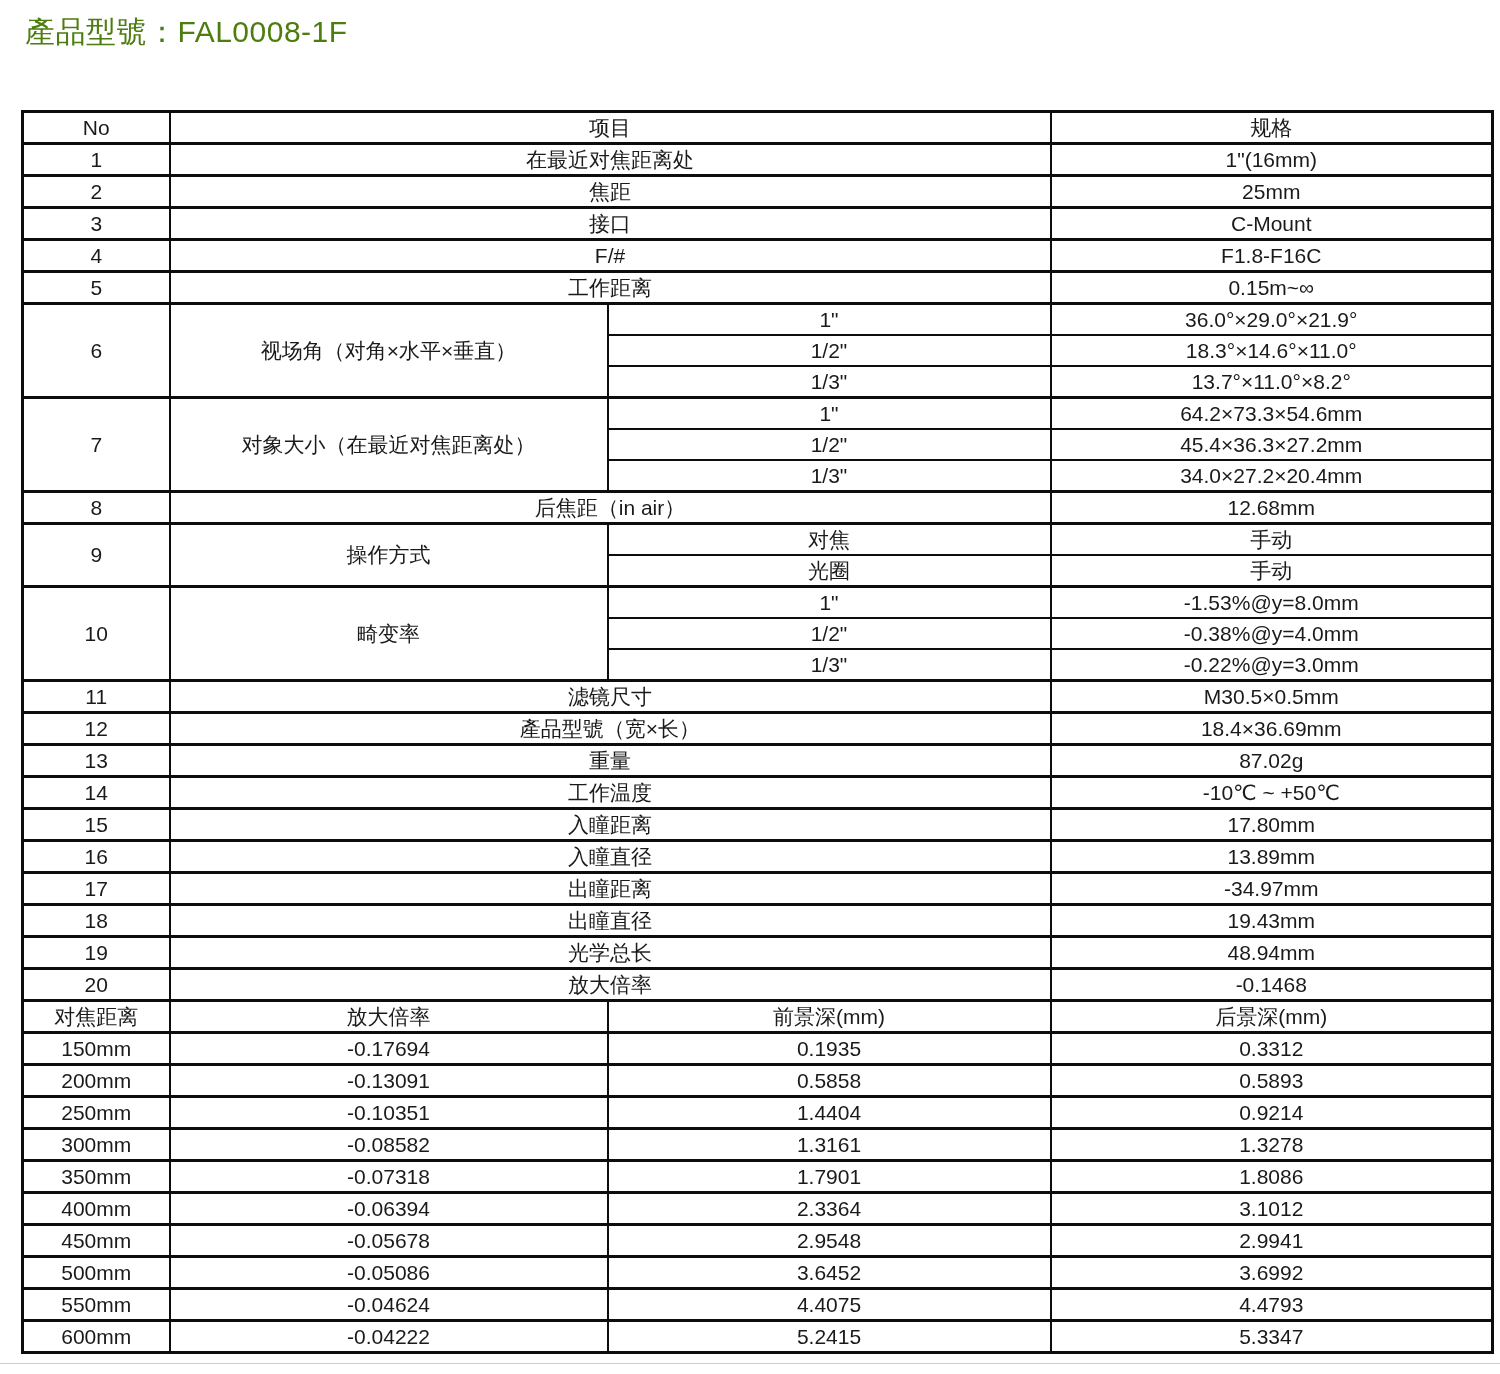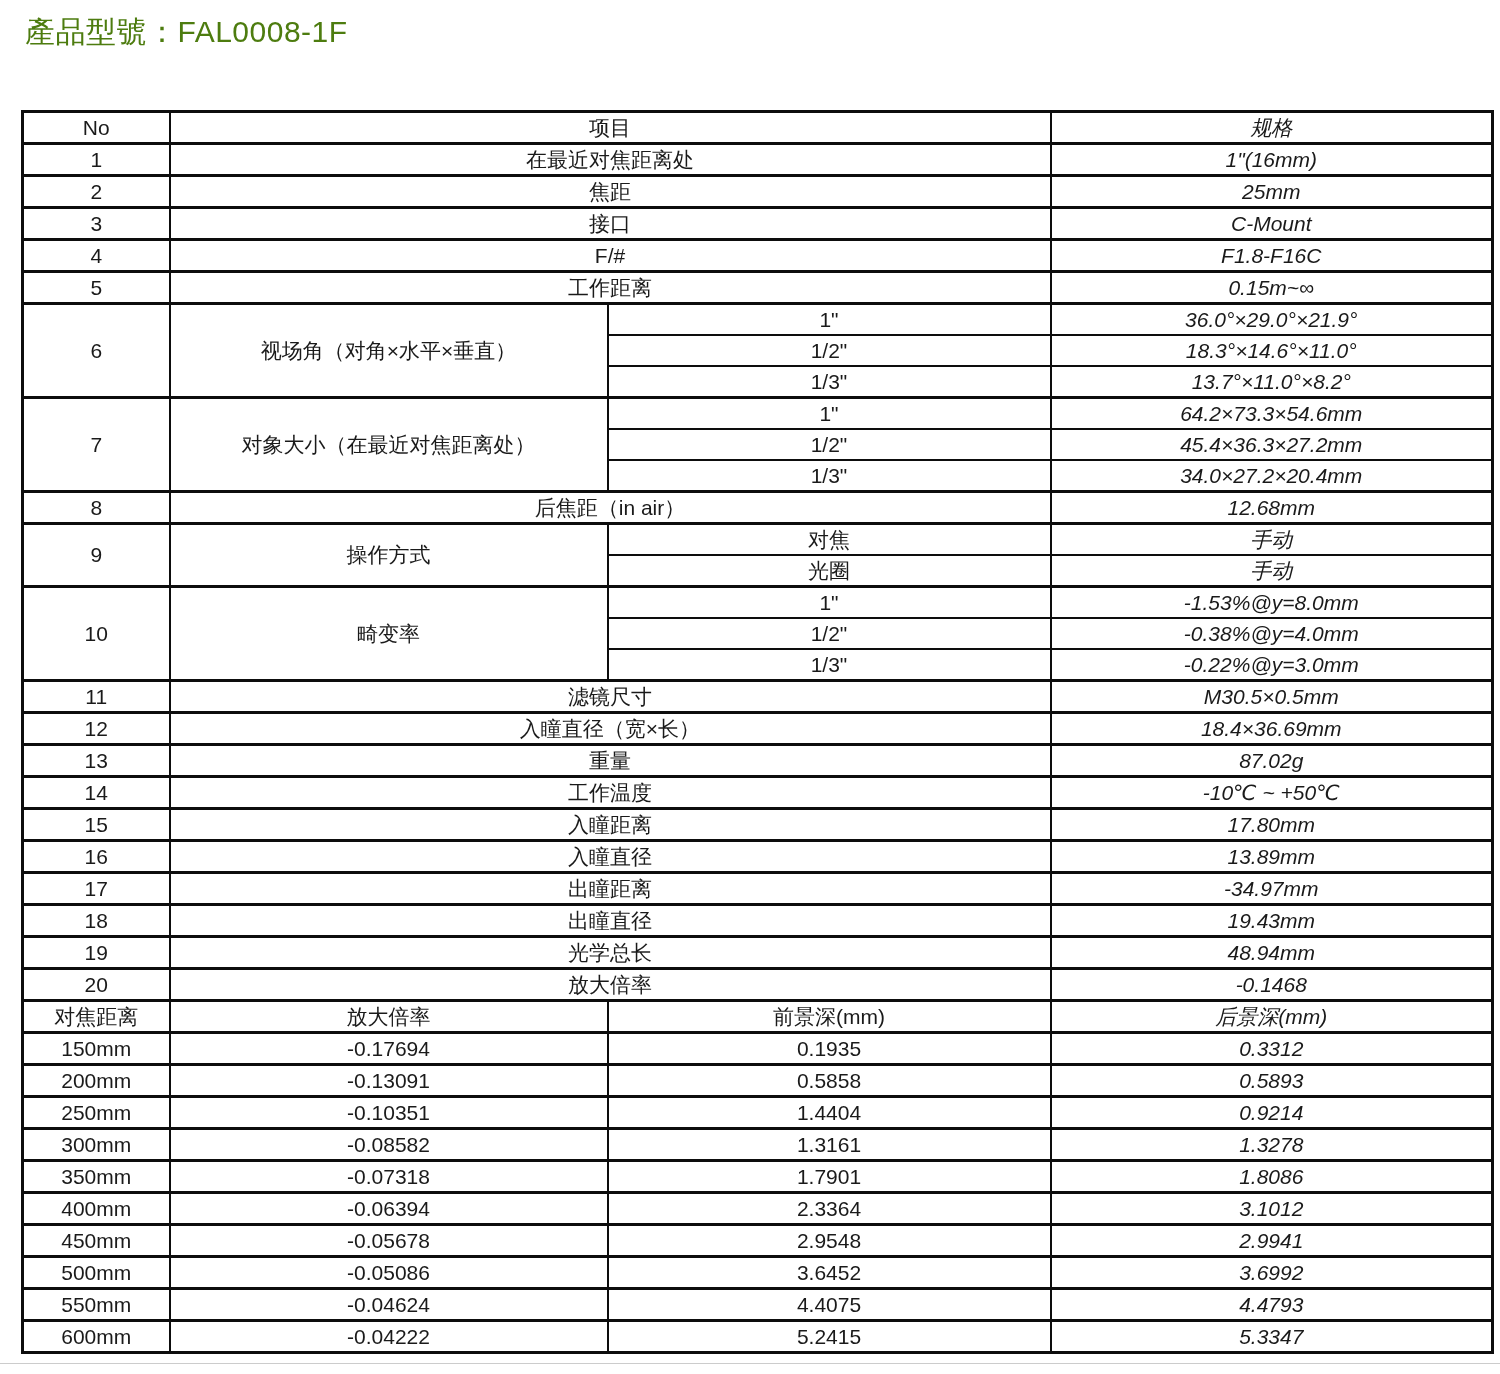--- a/index.html
+++ b/index.html
@@ -47,21 +47,21 @@
     vertical-align: middle;
     font-size: 21px;
     line-height: 1.1;
     overflow: hidden;
     white-space: nowrap;
   }
   
   tr.mj > td { border-top-width: 3px; }
   
   td.c-no  { border-right-width: 3px; }
-  td.c-spec { border-left-width: 3px; font-style: italic; }
+  td.c-spec { border-left-width: 3px; }
   td.hd { font-size: 21px; }
   .bottom-rule {
     position: absolute;
     left: 0;
     top: 1363px;
     width: 1500px;
     border-top: 1px solid #cccccc;
     height: 0;
   }
 </style>
@@ -174,21 +174,21 @@
         <td class="c-spec">-0.22%@y=3.0mm</td>
       </tr>
 
       <tr class="mj">
         <td class="c-no">11</td>
         <td colspan="2">滤镜尺寸</td>
         <td class="c-spec">M30.5×0.5mm</td>
       </tr>
       <tr class="mj">
         <td class="c-no">12</td>
-        <td colspan="2">入瞳直径（宽×长）</td>
+        <td colspan="2">產品型號（宽×长）</td>
         <td class="c-spec">18.4×36.69mm</td>
       </tr>
       <tr class="mj">
         <td class="c-no">13</td>
         <td colspan="2">重量</td>
         <td class="c-spec">87.02g</td>
       </tr>
       <tr class="mj">
         <td class="c-no">14</td>
         <td colspan="2">工作温度</td>

